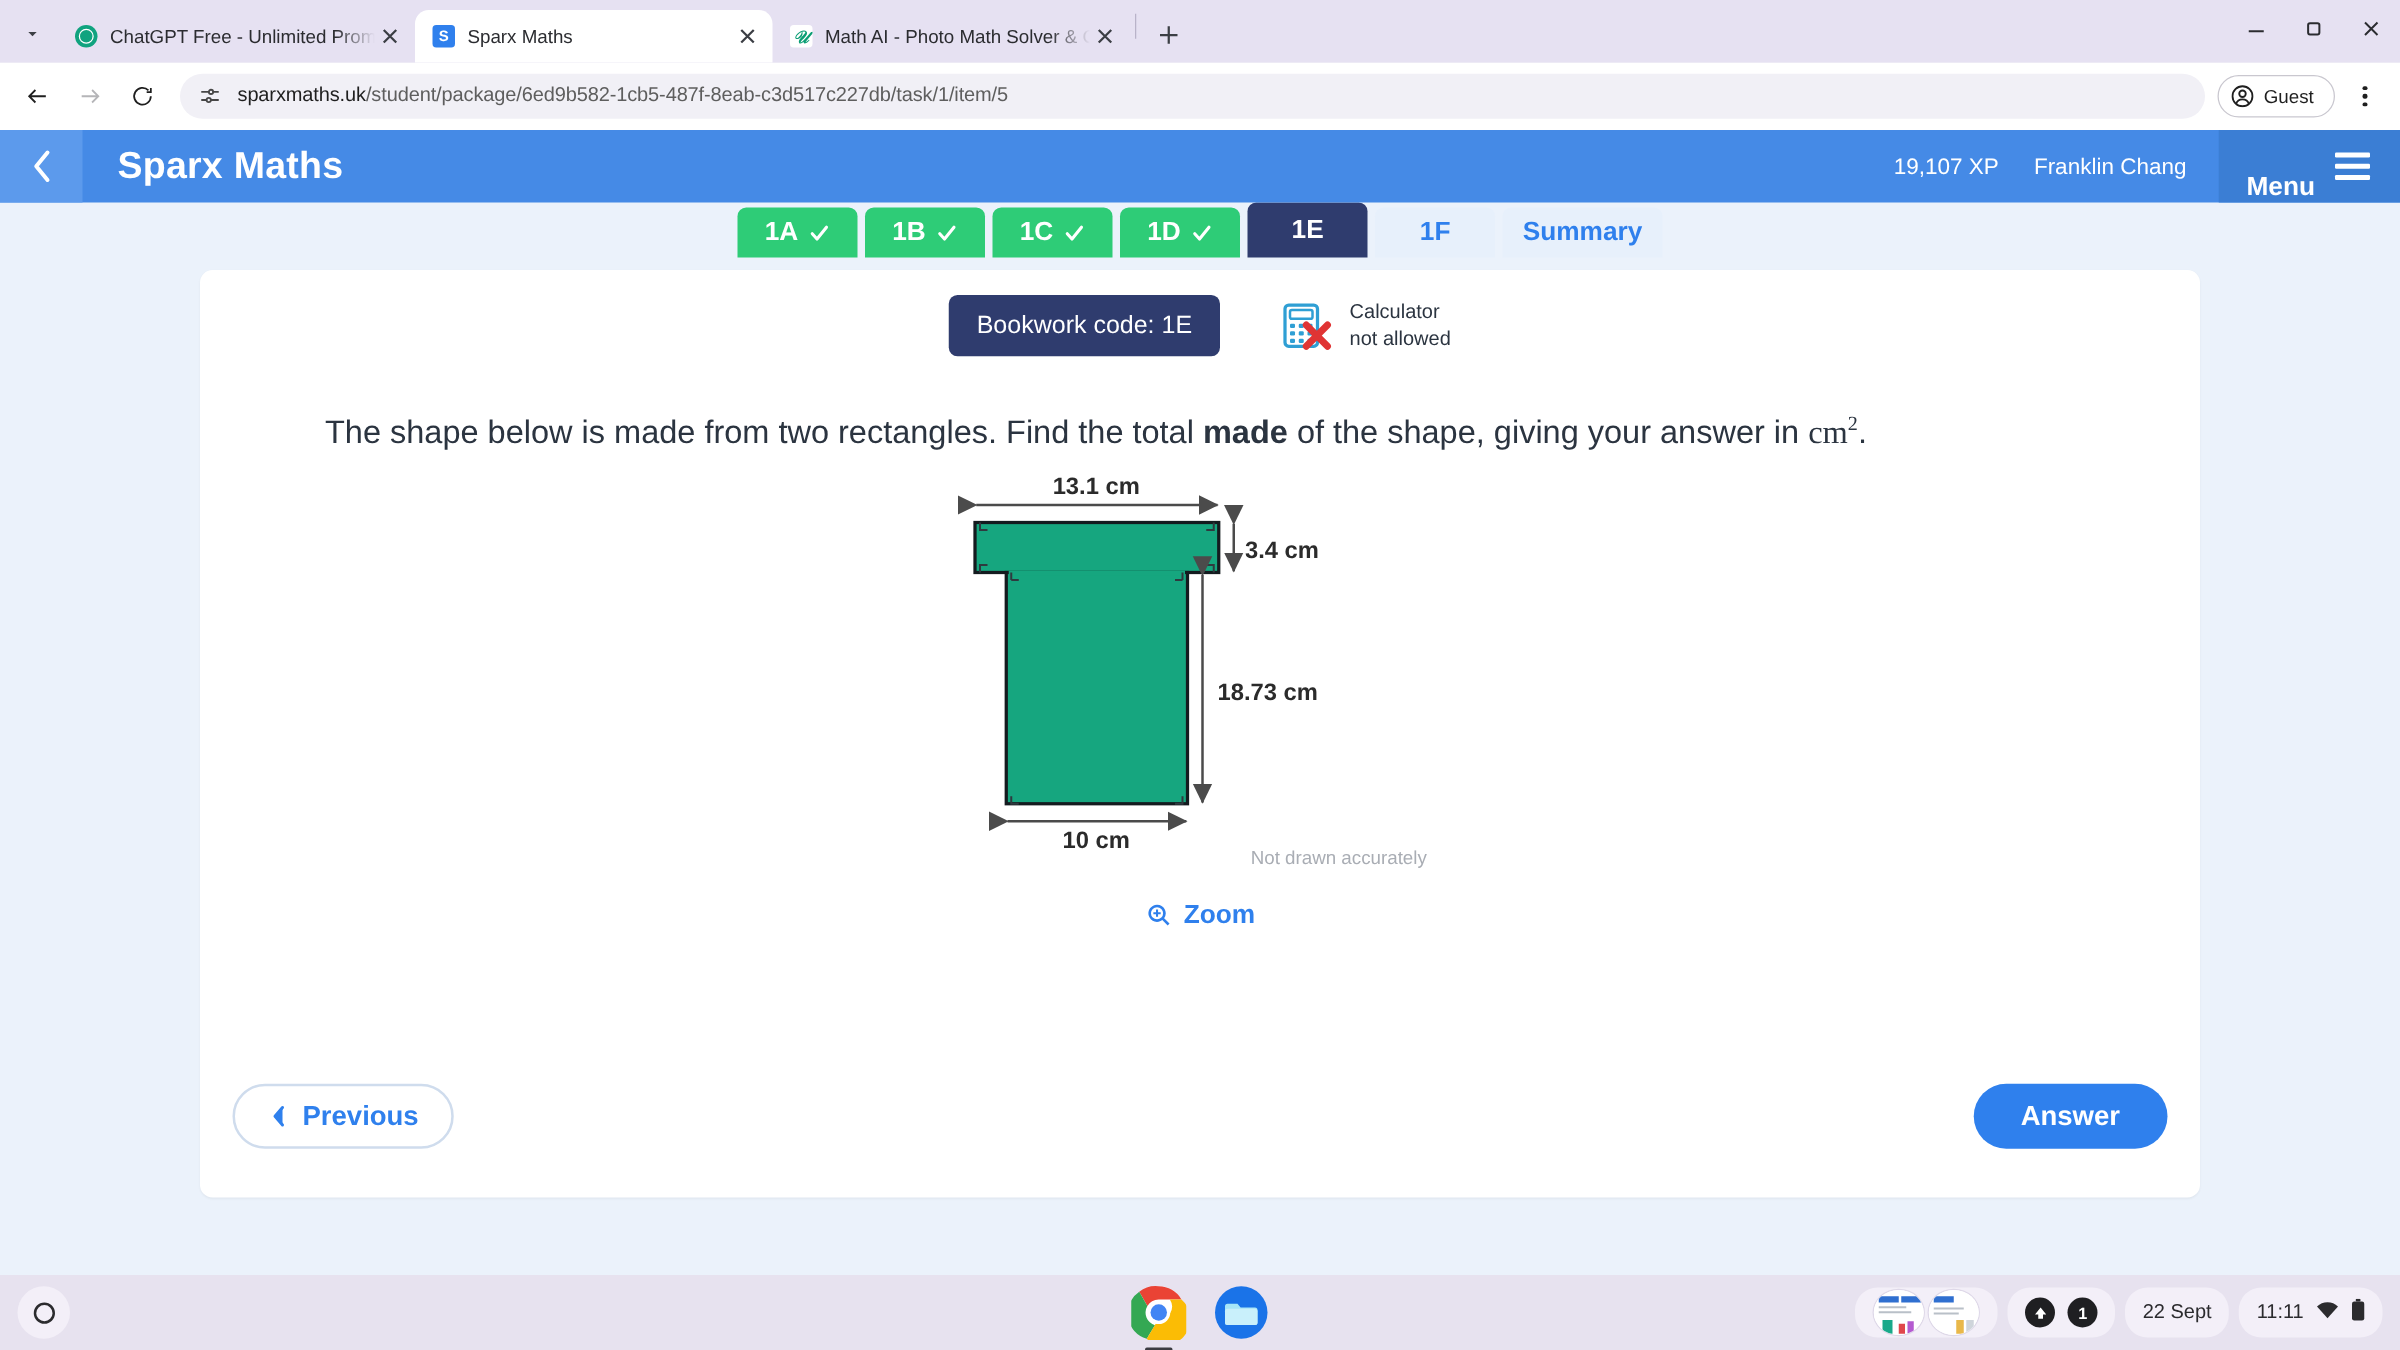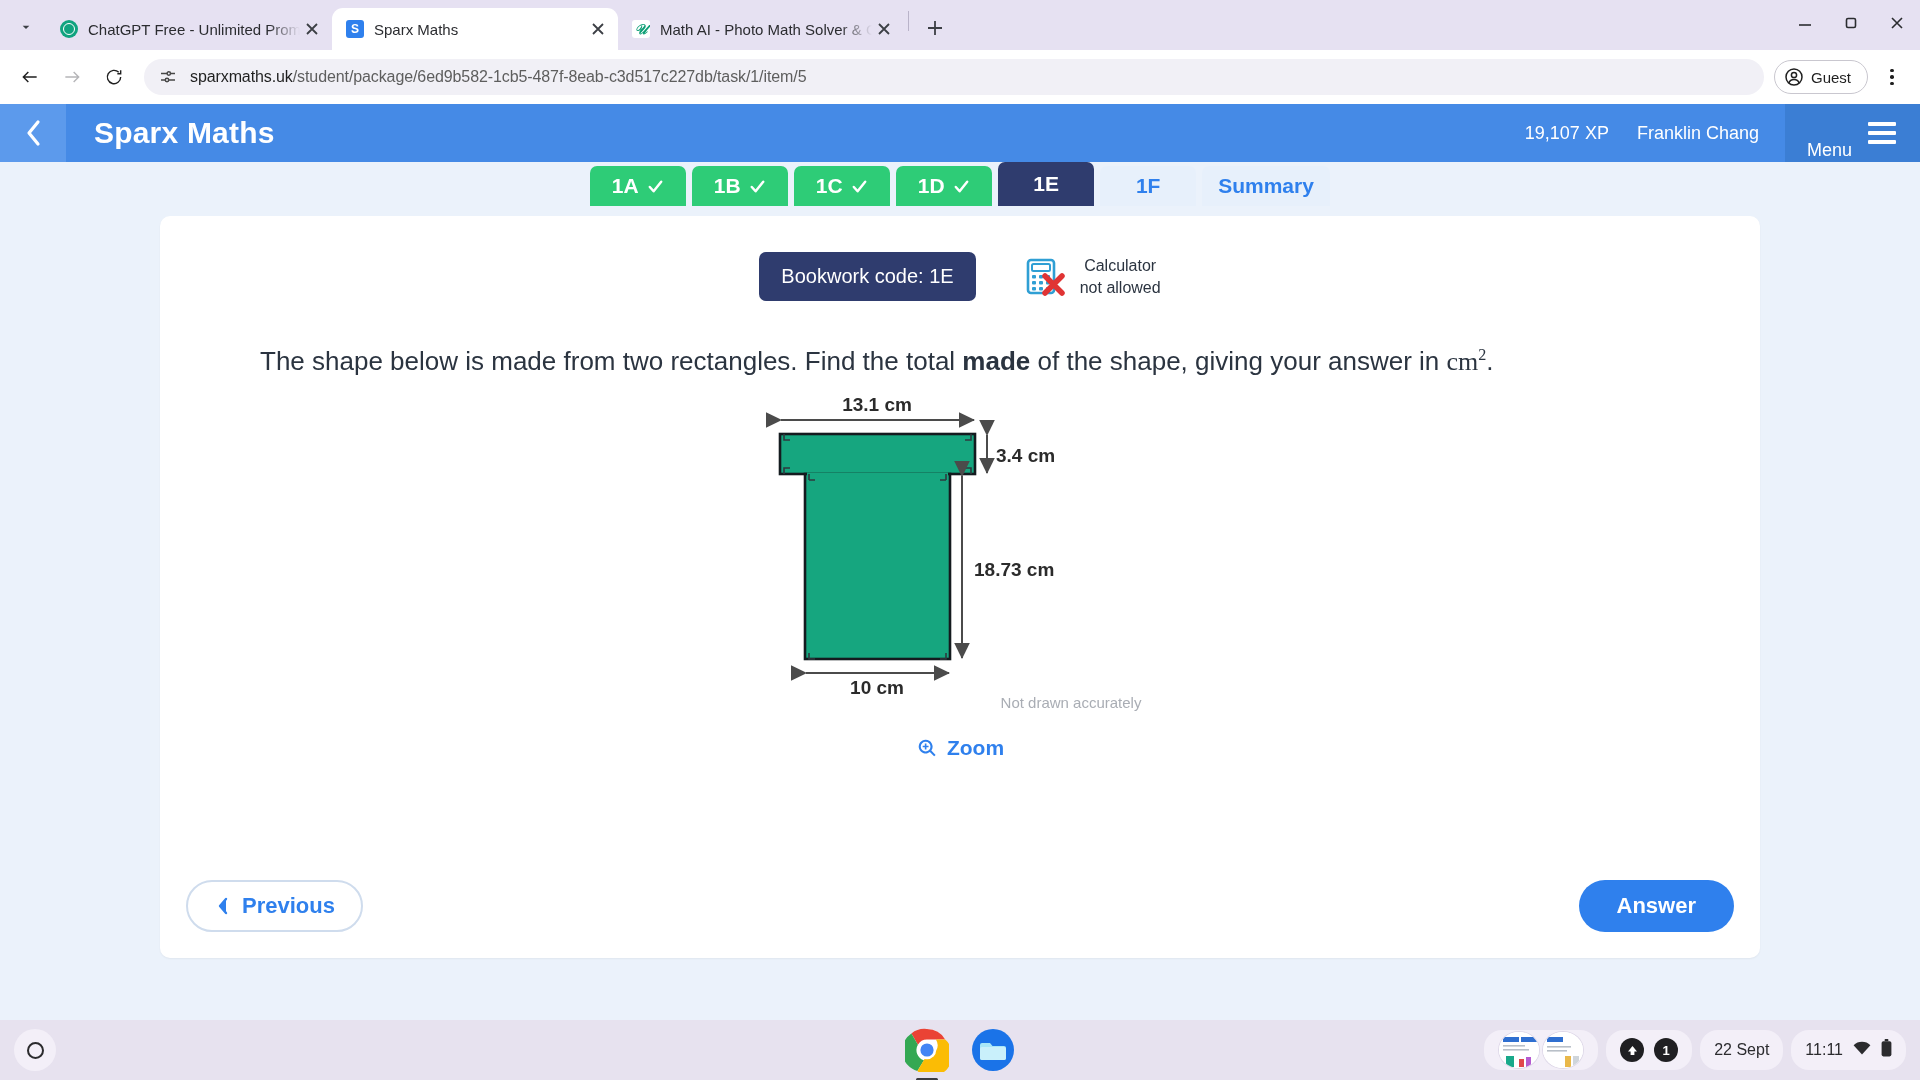--- a/index.html
+++ b/index.html
@@ -175,21 +175,21 @@
   .xp { font-size: 18px; color: #ffffff; margin-right: 28px; }
   .username { font-size: 18px; color: #ffffff; margin-right: 26px; }
   .menu-block {
     background: #3b7ed4;
     height: 100%;
     display: flex; align-items: center;
     padding: 0 24px 0 22px;
     gap: 16px;
     cursor: pointer;
   }
-  .menu-label { font-size: 18px; font-weight: normal; color: #fff; margin-top: 34px; }
+  .menu-label { font-size: 21px; font-weight: bold; color: #fff; margin-top: 34px; }
   .menu-burger { display: flex; flex-direction: column; gap: 5px; }
   .menu-burger i { width: 28px; height: 4px; background: #fff; border-radius: 1px; display: block; }
 
   
   .task-tabs {
     display: flex;
     justify-content: center;
     align-items: flex-end;
     gap: 6px;
     height: 44px;
@@ -218,22 +218,21 @@
     height: 742px;
     position: relative;
     box-shadow: 0 1px 2px rgba(0,0,0,0.05);
   }
 
   .meta-row {
     display: flex;
     align-items: center;
     justify-content: center;
     gap: 48px;
-    padding-top: 36px;
-    text-align: center;
+    padding-top: 20px;
   }
   .bookwork {
     background: #2f3c6e;
     color: #ffffff;
     font-size: 20px;
     border-radius: 7px;
     padding: 13px 22px;
     cursor: pointer;
   }
   .calc-note { display: flex; align-items: center; gap: 14px; }
@@ -268,21 +267,21 @@
     display: flex; align-items: center; gap: 9px;
     color: #2f80ed;
     font-size: 21px;
     font-weight: bold;
     cursor: pointer;
   }
   .zoom-btn svg { width: 22px; height: 22px; fill: #2f80ed; }
 
   .actions {
     position: absolute;
-    left: 0; right: 0; bottom: 26px;
+    left: 0; right: 0; bottom: 39px;
     display: flex;
     align-items: center;
     padding: 0 26px;
   }
   .btn-outline {
     border: 2px solid #cfdced;
     border-radius: 26px;
     height: 52px;
     display: flex; align-items: center; justify-content: center;
     gap: 10px;

